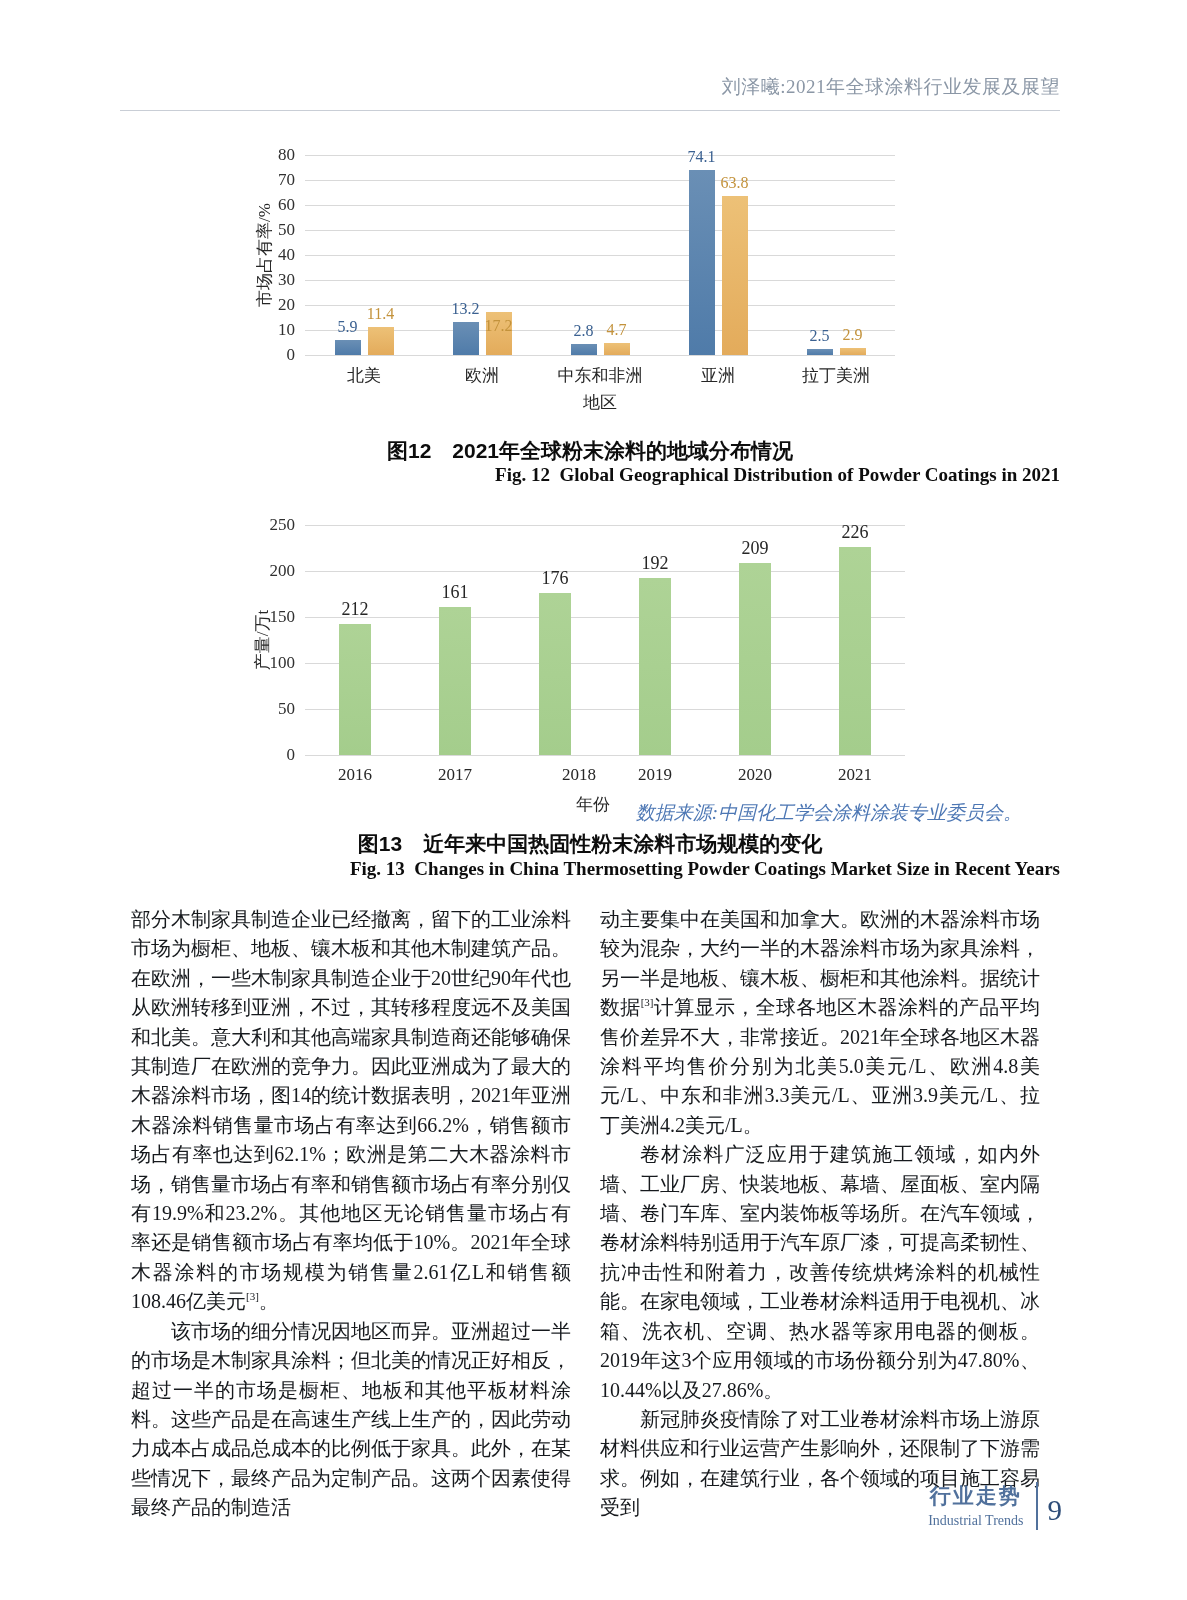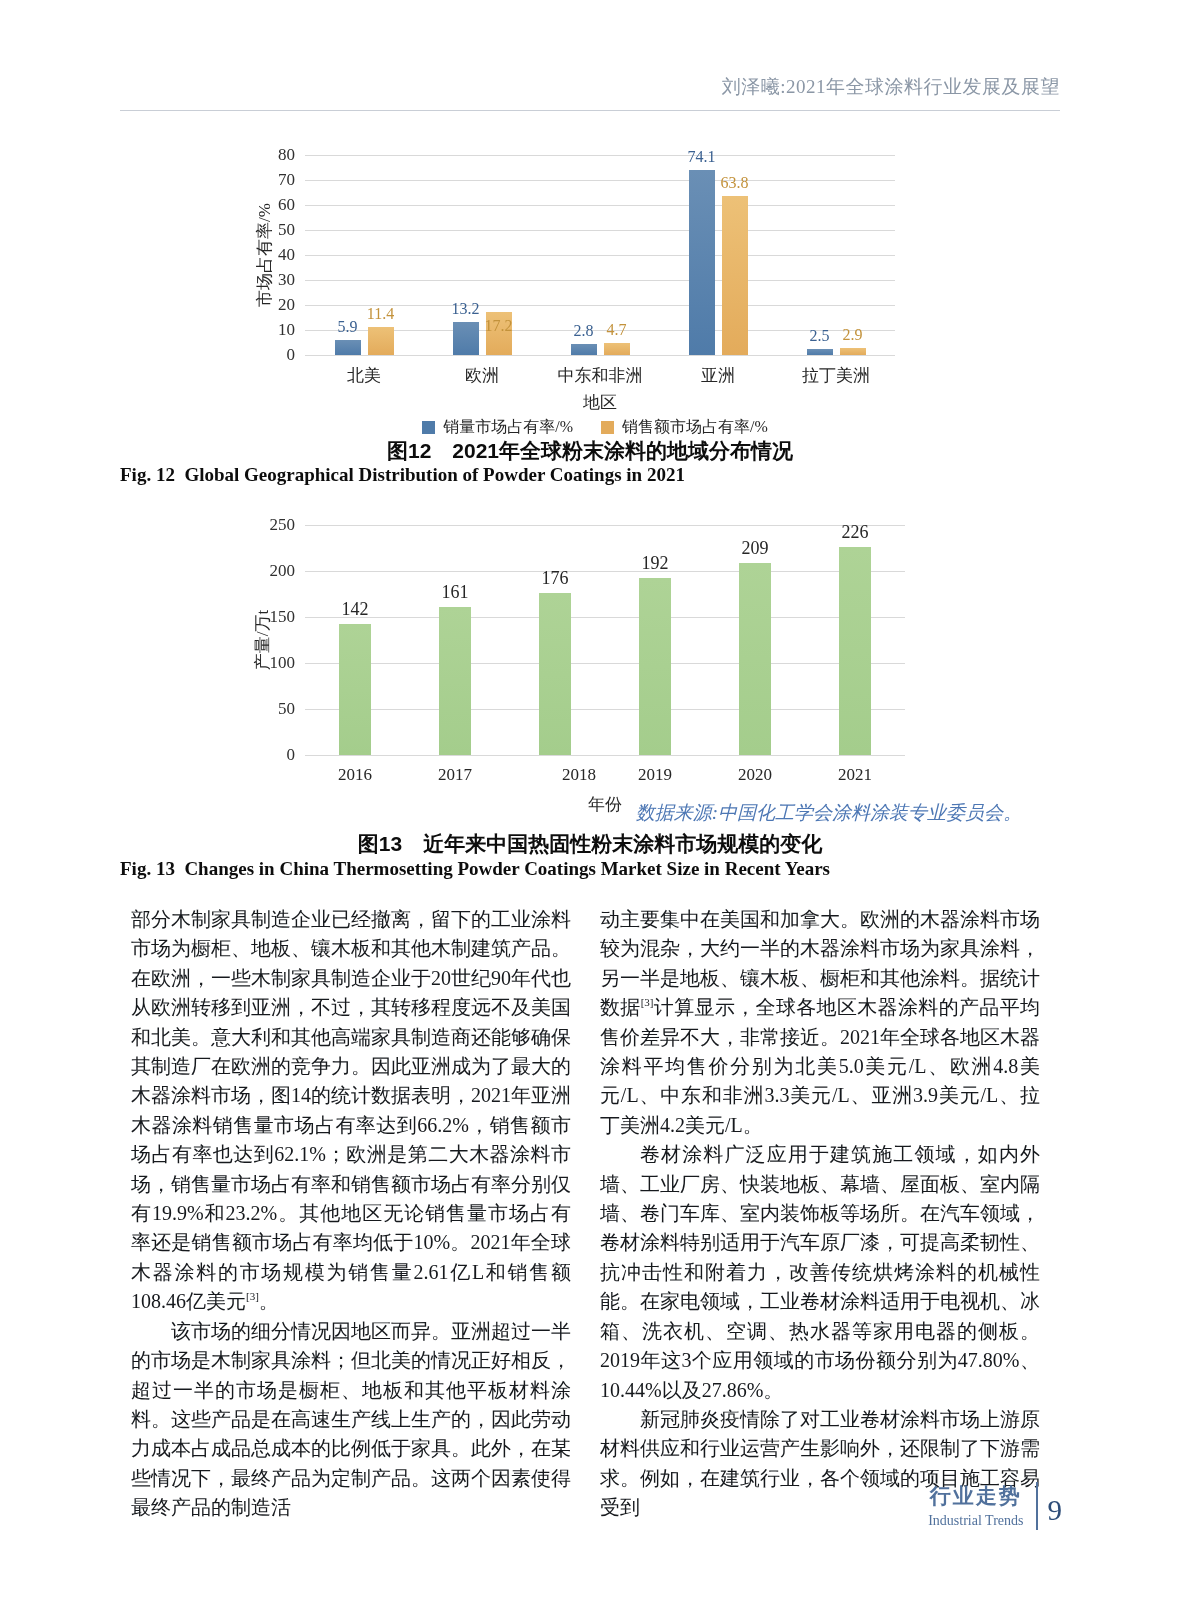--- a/index.html
+++ b/index.html
@@ -25,21 +25,21 @@
   .x-title { position:absolute; transform:translateX(-50%); font-size:17px; color:#262626; }
   .legend { position:absolute; display:flex; gap:28px; justify-content:center; align-items:center; font-size:16px; color:#262626; }
   .legend-item { display:flex; align-items:center; gap:8px; }
   .swatch { width:13px; height:13px; display:inline-block; }
   .caption-cn {
     position:absolute; left:120px; width:940px; text-align:center;
     font-family:"Liberation Sans","DejaVu Sans",sans-serif;
     font-weight:bold; font-size:21px; color:#0d0d0d; white-space:pre-wrap;
   }
   .caption-en {
-    position:absolute; left:120px; width:940px; text-align:left;
+    position:absolute; left:120px; width:940px; text-align:right;
     font-weight:bold; font-size:19px; color:#0d0d0d; white-space:pre-wrap;
   }
   .source-note {
     position:absolute; left:120px; width:902px; text-align:right;
     font-size:19px; font-style:italic; color:#4d77b4;
   }
   .columns { position:absolute; left:131px; top:905px; width:928px; display:flex; gap:29px; }
   .col { width:440px; font-size:20px; line-height:29.4px; text-align:justify; }
   .col p { margin:0; }
   .col p.indent { text-indent:2em; }
@@ -98,68 +98,58 @@
     <div class="bar-label" style="left: 451.5px; top: 7.75px; color: rgb(59, 97, 145); font-size: 16px;">74.1</div>
     <div class="bar" style="left: 471.5px; top: 55.5px; width: 26px; height: 159.5px; background: linear-gradient(rgb(237, 193, 119), rgb(227, 171, 91));"></div>
     <div class="bar-label" style="left: 484.5px; top: 33.5px; color: rgb(195, 146, 59); font-size: 16px;">63.8</div>
     <div class="xtick" style="left: 468px; top: 224px;">亚洲</div>
     <div class="bar" style="left: 556.5px; top: 208.75px; width: 26px; height: 6.25px; background: linear-gradient(rgb(106, 143, 181), rgb(79, 123, 169));"></div>
     <div class="bar-label" style="left: 569.5px; top: 186.75px; color: rgb(59, 97, 145); font-size: 16px;">2.5</div>
     <div class="bar" style="left: 589.5px; top: 207.75px; width: 26px; height: 7.25px; background: linear-gradient(rgb(237, 193, 119), rgb(227, 171, 91));"></div>
     <div class="bar-label" style="left: 602.5px; top: 185.75px; color: rgb(195, 146, 59); font-size: 16px;">2.9</div>
     <div class="xtick" style="left: 586px; top: 224px;">拉丁美洲</div>
     <div class="x-title" style="left: 350px; top: 251px;">地区</div>
-    <div class="legend" style="left: 0px; right: 0px; top: 277px;">
-      <div class="legend-item">
-        <div class="swatch" style="background: rgb(79, 123, 169);"></div>
-        <span>销量市场占有率/%</span>
-      </div>
-      <div class="legend-item">
-        <div class="swatch" style="background: rgb(227, 171, 91);"></div>
-        <span>销售额市场占有率/%</span>
-      </div>
-    </div>
   </div>
 
 <div class="caption-cn" style="top:437px;">图12　2021年全球粉末涂料的地域分布情况</div>
 <div class="caption-en" style="top:464px;">Fig. 12  Global Geographical Distribution of Powder Coatings in 2021</div>
 
 <div id="chart13" class="chart" style="left:250px; top:513px; width:690px; height:285px;">
     <div class="gridline" style="left: 55px; top: 242px; width: 600px;"></div>
     <div class="ytick" style="left: 5px; top: 242px; width: 40px;">0</div>
     <div class="gridline" style="left: 55px; top: 196px; width: 600px;"></div>
     <div class="ytick" style="left: 5px; top: 196px; width: 40px;">50</div>
     <div class="gridline" style="left: 55px; top: 150px; width: 600px;"></div>
     <div class="ytick" style="left: 5px; top: 150px; width: 40px;">100</div>
     <div class="gridline" style="left: 55px; top: 104px; width: 600px;"></div>
     <div class="ytick" style="left: 5px; top: 104px; width: 40px;">150</div>
     <div class="gridline" style="left: 55px; top: 58px; width: 600px;"></div>
     <div class="ytick" style="left: 5px; top: 58px; width: 40px;">200</div>
     <div class="gridline" style="left: 55px; top: 12px; width: 600px;"></div>
     <div class="ytick" style="left: 5px; top: 12px; width: 40px;">250</div>
     <div class="y-title" style="left: 12px; top: 127px;">产量/万t</div>
     <div class="bar" style="left: 89px; top: 111.36px; width: 32px; height: 130.64px; background: linear-gradient(rgb(174, 211, 150), rgb(164, 205, 140));"></div>
-    <div class="bar-label" style="left: 105px; top: 86.36px; color: rgb(38, 38, 38); font-size: 18px;">142</div>
+    <div class="bar-label" style="left: 105px; top: 86.36px; color: rgb(38, 38, 38); font-size: 18px;">212</div>
     <div class="xtick" style="left: 105px; top: 252px;">2016</div>
     <div class="bar" style="left: 189px; top: 93.88px; width: 32px; height: 148.12px; background: linear-gradient(rgb(174, 211, 150), rgb(164, 205, 140));"></div>
     <div class="bar-label" style="left: 205px; top: 68.88px; color: rgb(38, 38, 38); font-size: 18px;">161</div>
     <div class="xtick" style="left: 205px; top: 252px;">2017</div>
     <div class="bar" style="left: 289px; top: 80.08px; width: 32px; height: 161.92px; background: linear-gradient(rgb(174, 211, 150), rgb(164, 205, 140));"></div>
     <div class="bar-label" style="left: 305px; top: 55.08px; color: rgb(38, 38, 38); font-size: 18px;">176</div>
     <div class="xtick" style="left: 305px; top: 252px; margin-left: 24px;">2018</div>
     <div class="bar" style="left: 389px; top: 65.36px; width: 32px; height: 176.64px; background: linear-gradient(rgb(174, 211, 150), rgb(164, 205, 140));"></div>
     <div class="bar-label" style="left: 405px; top: 40.36px; color: rgb(38, 38, 38); font-size: 18px;">192</div>
     <div class="xtick" style="left: 405px; top: 252px;">2019</div>
     <div class="bar" style="left: 489px; top: 49.72px; width: 32px; height: 192.28px; background: linear-gradient(rgb(174, 211, 150), rgb(164, 205, 140));"></div>
     <div class="bar-label" style="left: 505px; top: 24.72px; color: rgb(38, 38, 38); font-size: 18px;">209</div>
     <div class="xtick" style="left: 505px; top: 252px;">2020</div>
     <div class="bar" style="left: 589px; top: 34.08px; width: 32px; height: 207.92px; background: linear-gradient(rgb(174, 211, 150), rgb(164, 205, 140));"></div>
     <div class="bar-label" style="left: 605px; top: 9.08px; color: rgb(38, 38, 38); font-size: 18px;">226</div>
     <div class="xtick" style="left: 605px; top: 252px;">2021</div>
-    <div class="x-title" style="left: 355px; top: 280px;">年份</div>
+    <div class="x-title" style="left: 343px; top: 280px;">年份</div>
   </div>
 
 <div class="source-note" style="top:800px;">数据来源:中国化工学会涂料涂装专业委员会。</div>
 <div class="caption-cn" style="top:830px;">图13　近年来中国热固性粉末涂料市场规模的变化</div>
 <div class="caption-en" style="top:858px;">Fig. 13  Changes in China Thermosetting Powder Coatings Market Size in Recent Years</div>
 
 <div class="columns">
   <div class="col" id="col-left">
       <p>部分木制家具制造企业已经撤离，留下的工业涂料市场为橱柜、地板、镶木板和其他木制建筑产品。在欧洲，一些木制家具制造企业于20世纪90年代也从欧洲转移到亚洲，不过，其转移程度远不及美国和北美。意大利和其他高端家具制造商还能够确保其制造厂在欧洲的竞争力。因此亚洲成为了最大的木器涂料市场，图14的统计数据表明，2021年亚洲木器涂料销售量市场占有率达到66.2%，销售额市场占有率也达到62.1%；欧洲是第二大木器涂料市场，销售量市场占有率和销售额市场占有率分别仅有19.9%和23.2%。其他地区无论销售量市场占有率还是销售额市场占有率均低于10%。2021年全球木器涂料的市场规模为销售量2.61亿L和销售额108.46亿美元<sup class="ref">[3]</sup>。</p>
       <p class="indent">该市场的细分情况因地区而异。亚洲超过一半的市场是木制家具涂料；但北美的情况正好相反，超过一半的市场是橱柜、地板和其他平板材料涂料。这些产品是在高速生产线上生产的，因此劳动力成本占成品总成本的比例低于家具。此外，在某些情况下，最终产品为定制产品。这两个因素使得最终产品的制造活</p>

